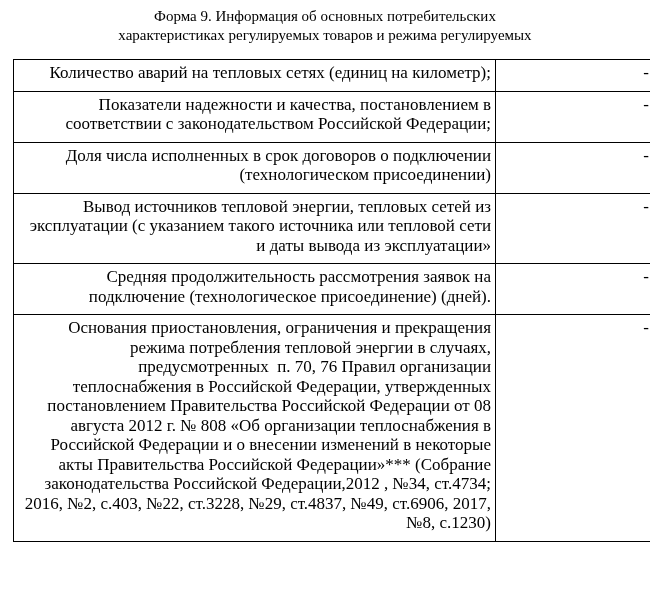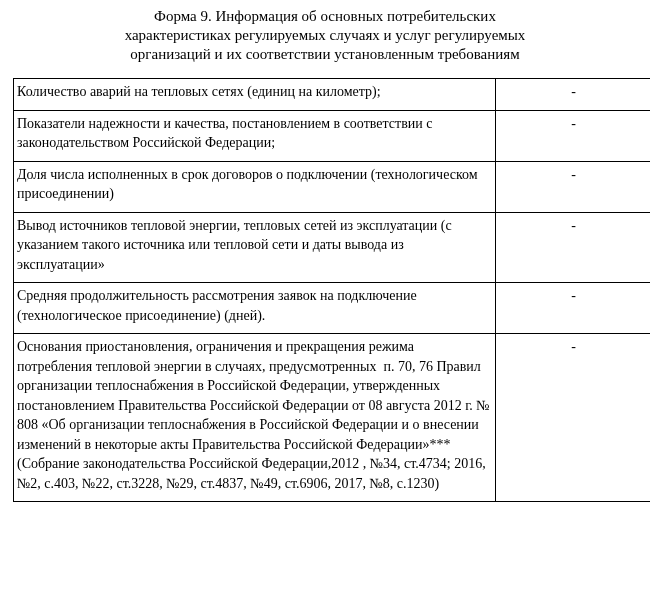--- a/index.html
+++ b/index.html
@@ -27,45 +27,45 @@
   }
   table.form-table {
     border-collapse: collapse;
     table-layout: fixed;
     width: 625px;
     margin-left: 13px;
     margin-top: 14px;
   }
   table.form-table td {
     border: 1px solid #000000;
-    font-size: 14px;
+    font-size: 17px;
     line-height: 19.5px;
     vertical-align: top;
+    text-align: right;
   }
   td.label-cell {
     width: 474px;
     padding: 3px 4px 8px 3px;
     text-align: left;
     white-space: pre-wrap;
   }
   td.value-cell {
     width: 151px;
     padding: 3px 2px 8px 2px;
     text-align: center;
   }
 </style>
 </head>
 <body>
 
 <div class="page">
 
   <div class="doc-title">
     <div class="title-line">Форма 9. Информация об основных потребительских</div>
-    <div class="title-line">характеристиках регулируемых случаях и услуг регулируемых</div>
-    <div class="title-line">организаций и их соответствии установленным требованиям</div>
+    <div class="title-line">характеристиках регулируемых товаров и режима регулируемых</div>
   </div>
 
   <table class="form-table">
     <tbody>
       <tr>
         <td class="label-cell">Количество аварий на тепловых сетях (единиц на километр);</td>
         <td class="value-cell">-</td>
       </tr>
       <tr>
         <td class="label-cell">Показатели надежности и качества, постановлением в соответствии с законодательством Российской Федерации;</td>

